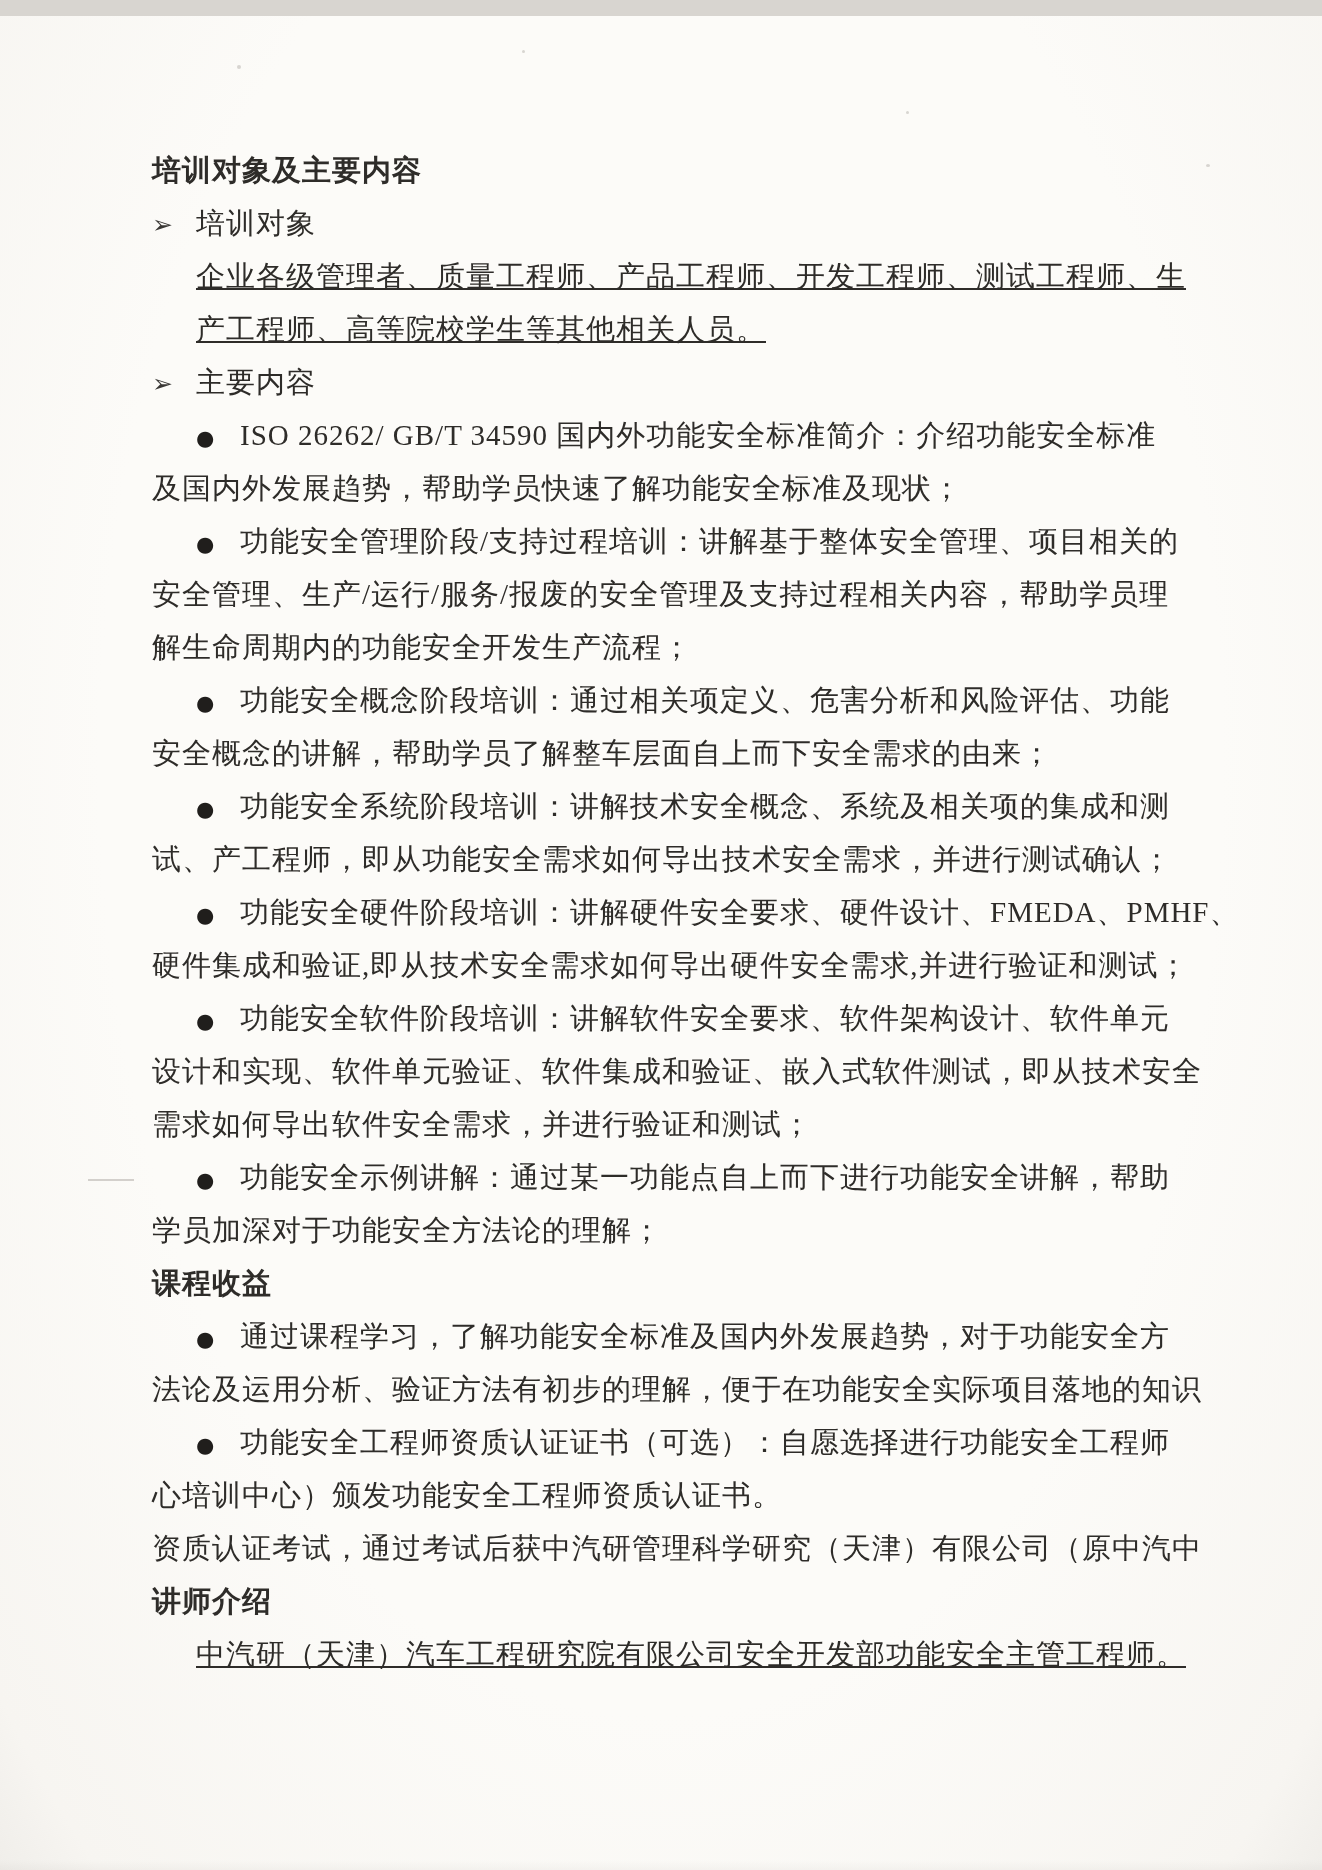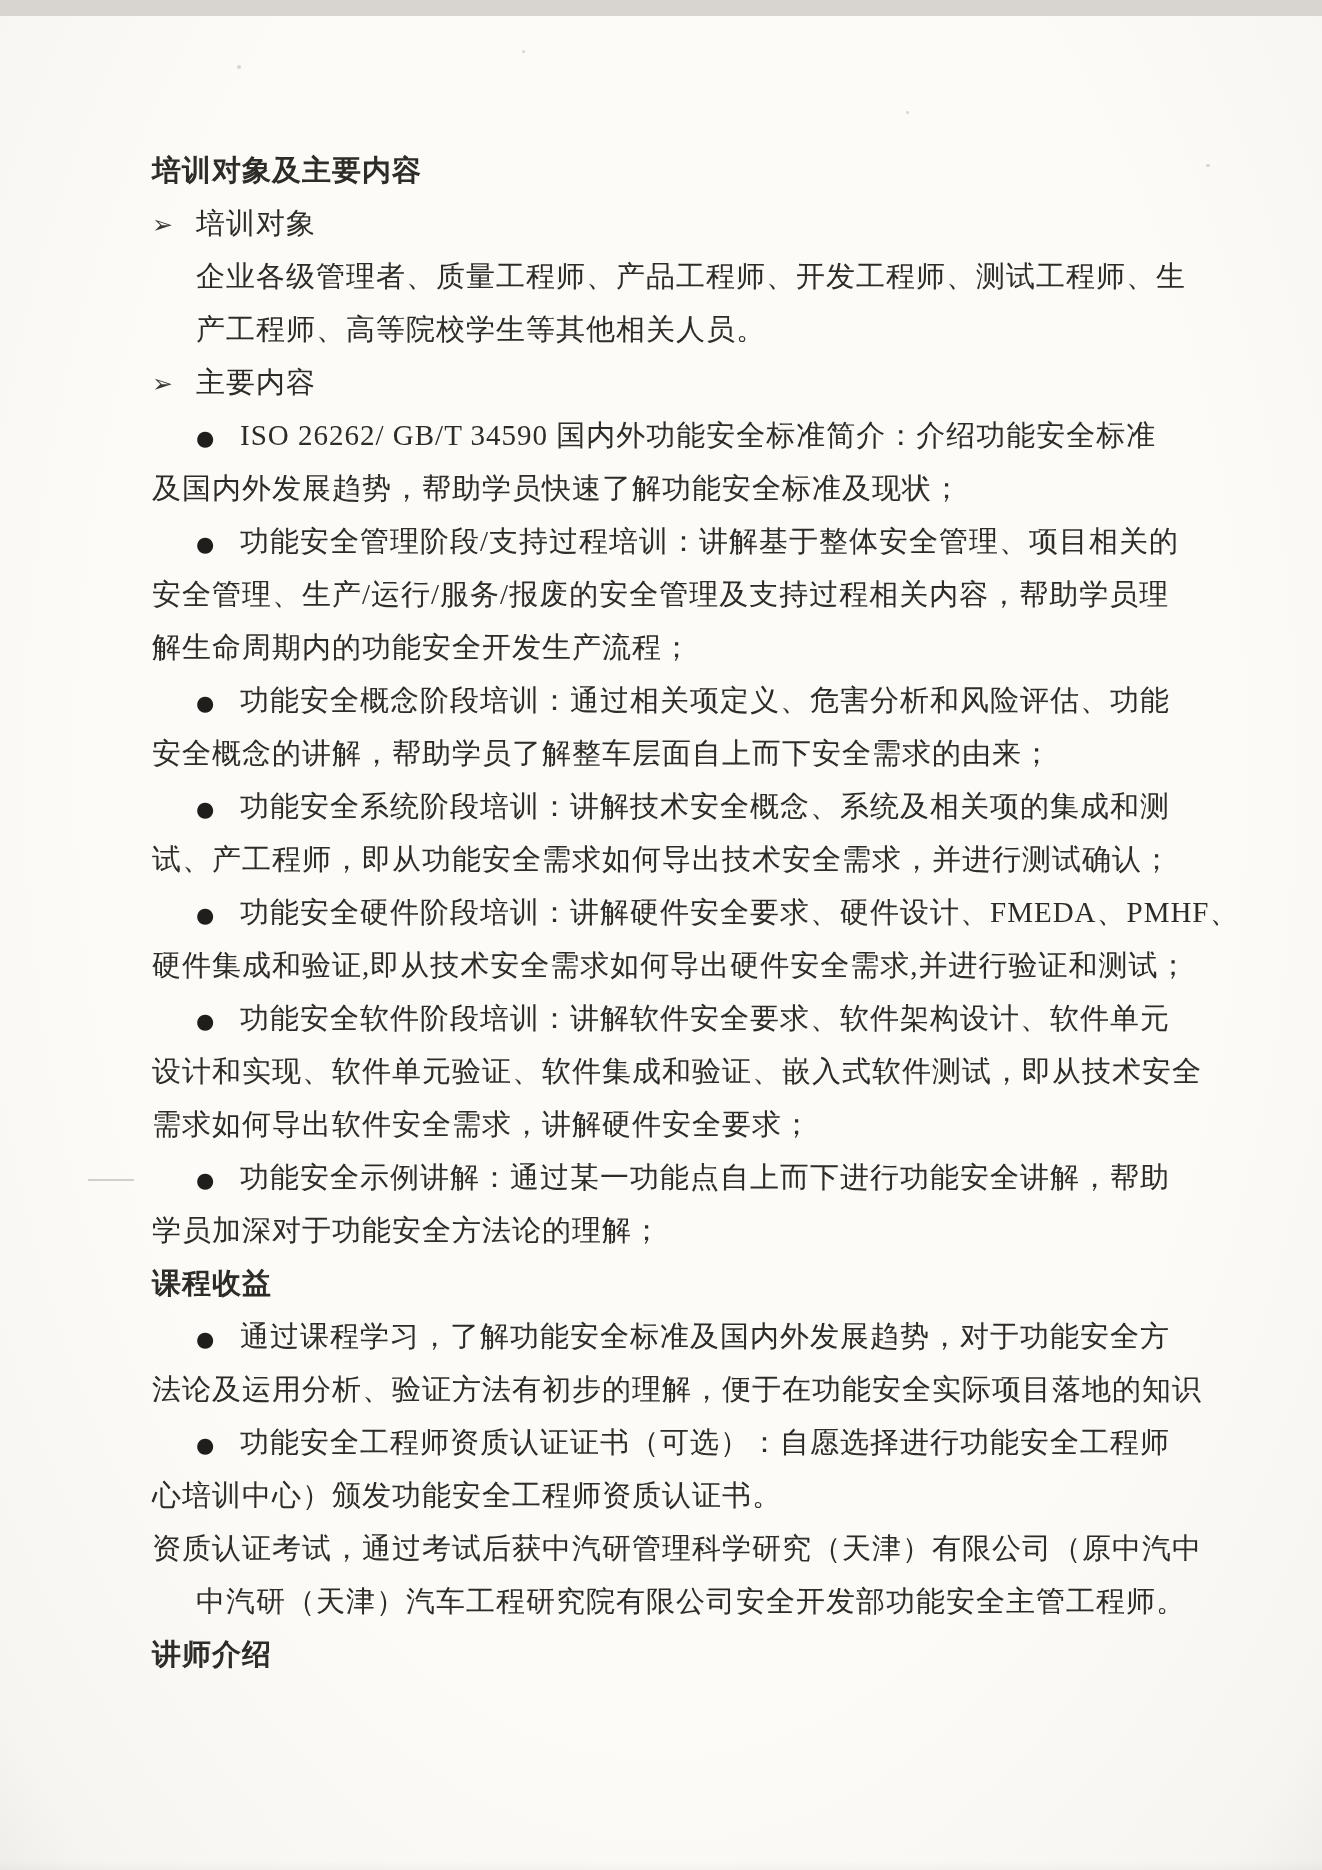--- a/index.html
+++ b/index.html
@@ -12,21 +12,21 @@
     color:#2e2c29;
     font-family:"Liberation Serif","DejaVu Serif",serif;
     overflow:hidden;
   }
   .content {
     position:absolute; left:152px; top:128px; width:1010px;
     font-size:29px; line-height:53px; letter-spacing:1px;
   }
   .line { height:53px; white-space:nowrap; }
   .h-line { font-weight:bold; }
-  .indent1 { padding-left:44px; }
+  .indent1 { padding-left:44px;text-decoration:underline; }
   .arrow-row { display:flex; align-items:baseline; }
   .arrow-marker {
     width:44px; flex:0 0 44px;
     font-family:"DejaVu Sans","Liberation Sans",sans-serif;
     font-size:25px; color:#3a3835;
   }
   .bullet-row { display:flex; align-items:baseline; padding-left:44px; }
   .bullet-marker {
     width:44px; flex:0 0 44px;
     font-family:"DejaVu Sans","Liberation Sans",sans-serif;
@@ -106,21 +106,21 @@
       <span class="bullet-marker">●</span>
       <span class="bullet-text">功能安全硬件阶段培训：讲解硬件安全要求、硬件设计、FMEDA、PMHF、</span>
     </div>
     <div class="line">硬件集成和验证,即从技术安全需求如何导出硬件安全需求,并进行验证和测试；</div>
 
     <div class="line bullet-row">
       <span class="bullet-marker">●</span>
       <span class="bullet-text">功能安全软件阶段培训：讲解软件安全要求、软件架构设计、软件单元</span>
     </div>
     <div class="line">设计和实现、软件单元验证、软件集成和验证、嵌入式软件测试，即从技术安全</div>
-    <div class="line">需求如何导出软件安全需求，讲解硬件安全要求；</div>
+    <div class="line">需求如何导出软件安全需求，并进行验证和测试；</div>
 
     <div class="line bullet-row">
       <span class="bullet-marker">●</span>
       <span class="bullet-text">功能安全示例讲解：通过某一功能点自上而下进行功能安全讲解，帮助</span>
     </div>
     <div class="line">学员加深对于功能安全方法论的理解；</div>
 
     <div class="line h-line">课程收益</div>
 
     <div class="line bullet-row">
@@ -129,18 +129,18 @@
     </div>
     <div class="line">法论及运用分析、验证方法有初步的理解，便于在功能安全实际项目落地的知识</div>
 
     <div class="line bullet-row">
       <span class="bullet-marker">●</span>
       <span class="bullet-text">功能安全工程师资质认证证书（可选）：自愿选择进行功能安全工程师</span>
     </div>
     <div class="line">心培训中心）颁发功能安全工程师资质认证书。</div>
     <div class="line">资质认证考试，通过考试后获中汽研管理科学研究（天津）有限公司（原中汽中</div>
 
+    <div class="line h-line">讲师介绍</div>
+
     <div class="line indent1">中汽研（天津）汽车工程研究院有限公司安全开发部功能安全主管工程师。</div>
-
-    <div class="line h-line">讲师介绍</div>
 
   </div>
 </div>
 
 </body></html>

